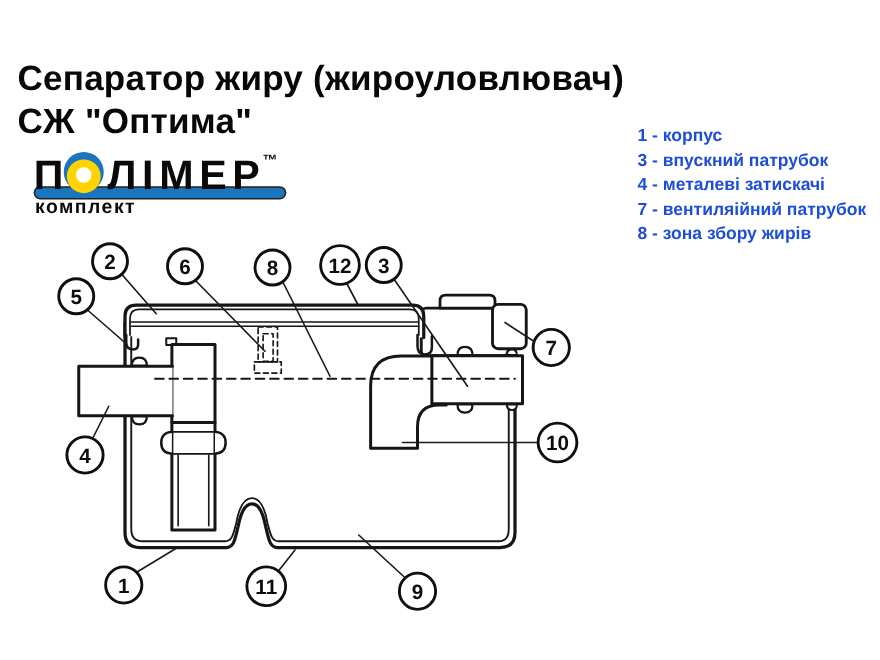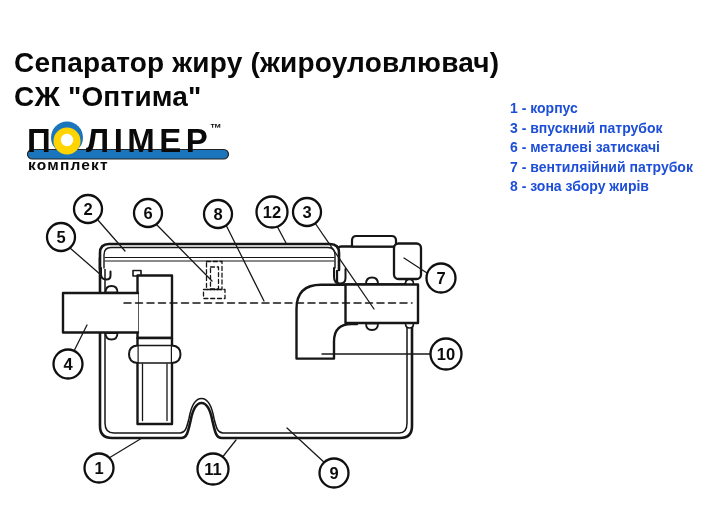--- a/index.html
+++ b/index.html
@@ -36,21 +36,21 @@
       <text x="1" y="32.5" font-size="33" font-weight="bold" fill="#0a0a0a">П</text>
       <text x="60" y="32.5" font-size="33" font-weight="bold" letter-spacing="4.5" fill="#0a0a0a">ЛІМЕР</text>
       <text x="184" y="13" font-size="12" font-weight="bold" fill="#0a0a0a">™</text>
       <text x="2" y="51" font-size="15.5" font-weight="bold" letter-spacing="1.2" fill="#0a0a0a">комплект</text>
     </svg>
   </div>
 
   <div class="legend">
     <div>1 - корпус</div>
     <div>3 - впускний патрубок</div>
-    <div>6 - металеві затискачі</div>
+    <div>4 - металеві затискачі</div>
     <div>7 - вентиляійний патрубок</div>
     <div>8 - зона збору жирів</div>
   </div>
 
   <svg id="diagram" width="704" height="528" viewBox="0 0 704 528" fill="none" stroke-linejoin="round" stroke-linecap="round">
 
     <g stroke="#161616">
       <path d="M100,258 L100,426 Q100,438 112,438 L181,438 C187,438 188,432 190.5,421 Q194,403 201.5,403 Q209,403 212.5,421 C215,432 216,438 222,438 L400,438 Q412,438 412,426 L412,258" fill="#ffffff" stroke-width="2.6"></path>
       <path d="M105,258 L105,423 Q105,433 114,433 L180,433 C185.5,433 186.5,428 189,418.5 Q192.5,398.5 201.5,398.5 Q210.5,398.5 214,418.5 C216.5,428 217.5,433 223,433 L399,433 Q407,433 407,423 L407,258" stroke-width="1.5"></path>
     </g>

